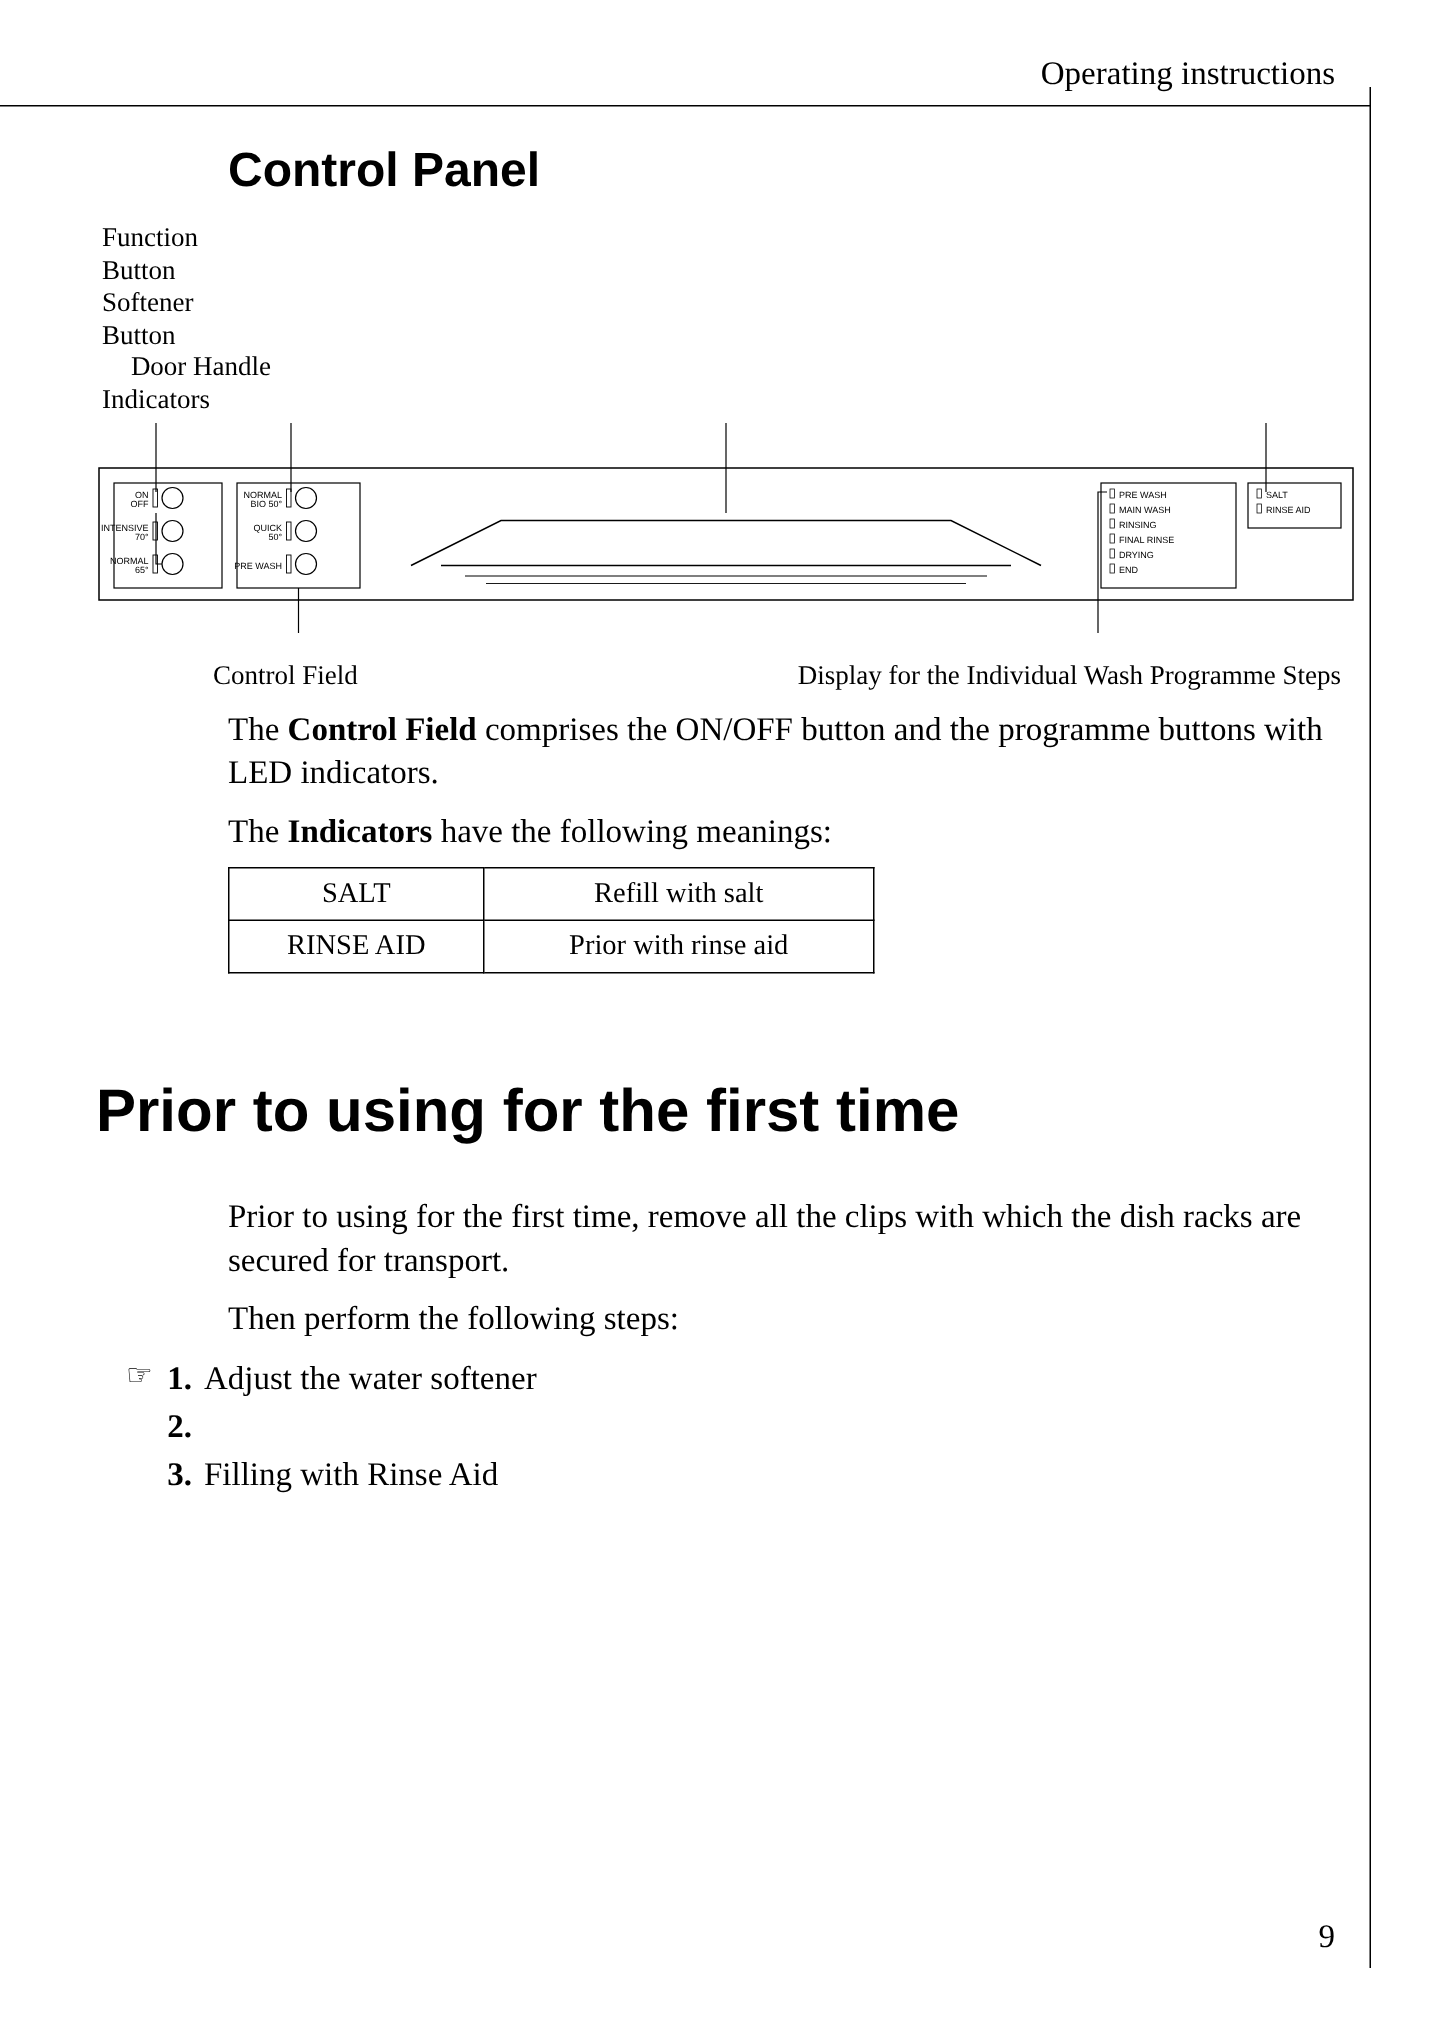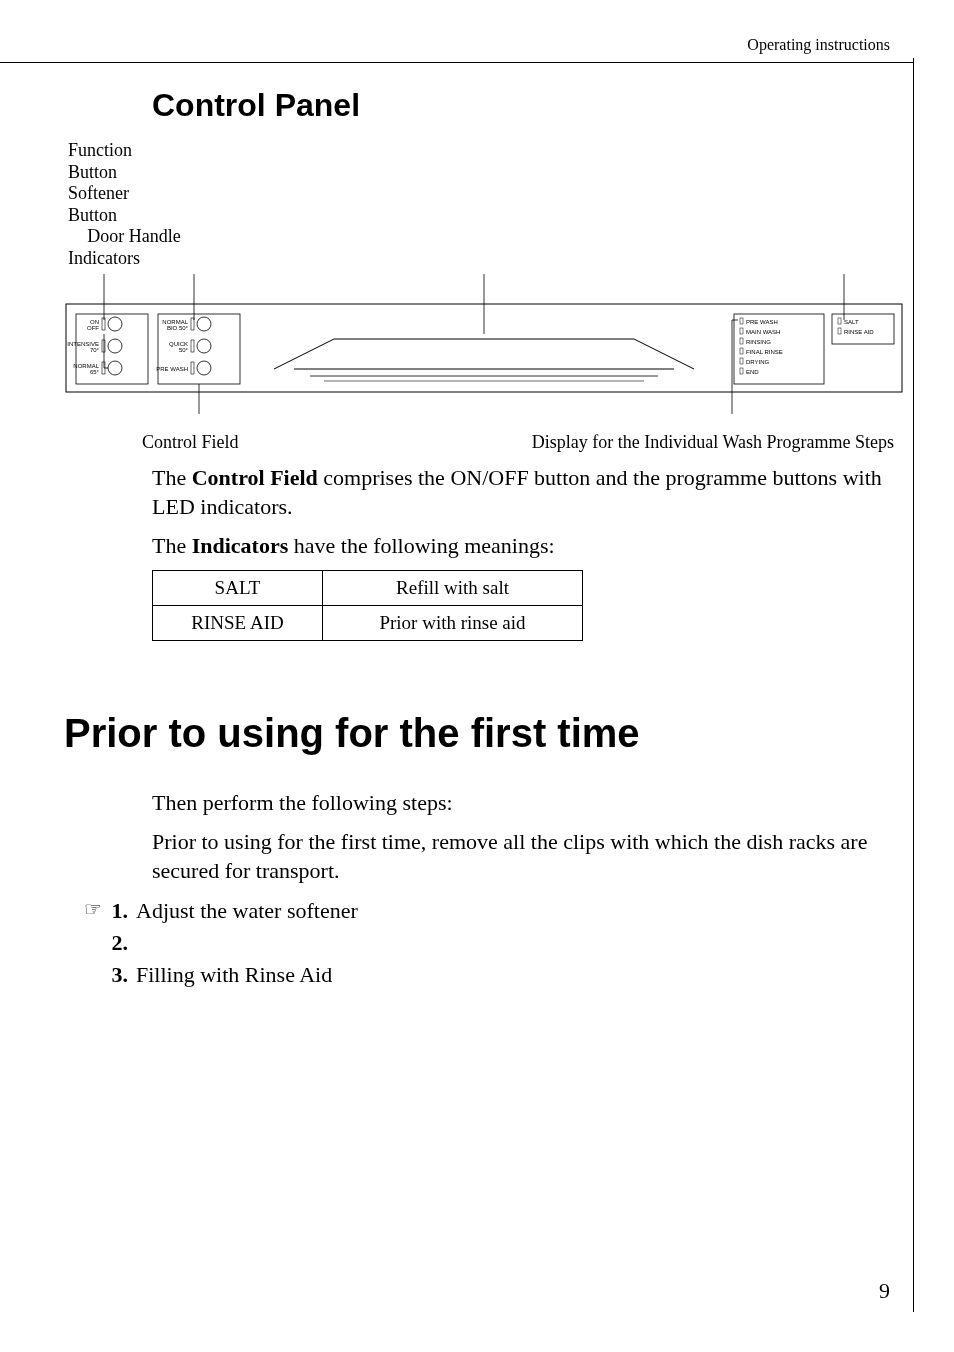--- a/index.html
+++ b/index.html
@@ -9,21 +9,21 @@
     height: 1352px;
     font-family: "Times New Roman", Georgia, serif;
     color: #000;
     position: relative;
   }
   .page {
     padding: 36px 64px 0 64px;
   }
   .running-header {
     text-align: right;
-    font-size: 16px;
+    font-size: 22px;
     padding-bottom: 8px;
     margin-bottom: 0;
   }
   .hr-top {
     border: none;
     border-top: 1px solid #000;
     margin: 0 -64px 24px -64px;
     margin-left: -64px;
     margin-right: -24px;
   }
@@ -260,22 +260,22 @@
         <td class="right">Prior with rinse aid</td>
       </tr>
     </tbody>
       </table>
 
   </div>
 
   <h1 class="main-title">Prior to using for the first time</h1>
 
   <div class="content">
+    <p class="body-text">Prior to using for the first time, remove all the clips with which the dish racks are secured for transport.</p>
     <p class="body-text">Then perform the following steps:</p>
-    <p class="body-text">Prior to using for the first time, remove all the clips with which the dish racks are secured for transport.</p>
   </div>
 
   <div class="steps">
     <div class="step-row">
       <div class="step-icon">☞</div>
       <div class="step-num">1.</div>
       <div class="step-text">Adjust the water softener</div>
     </div>
     <div class="step-row">
       <div class="step-icon"></div>

